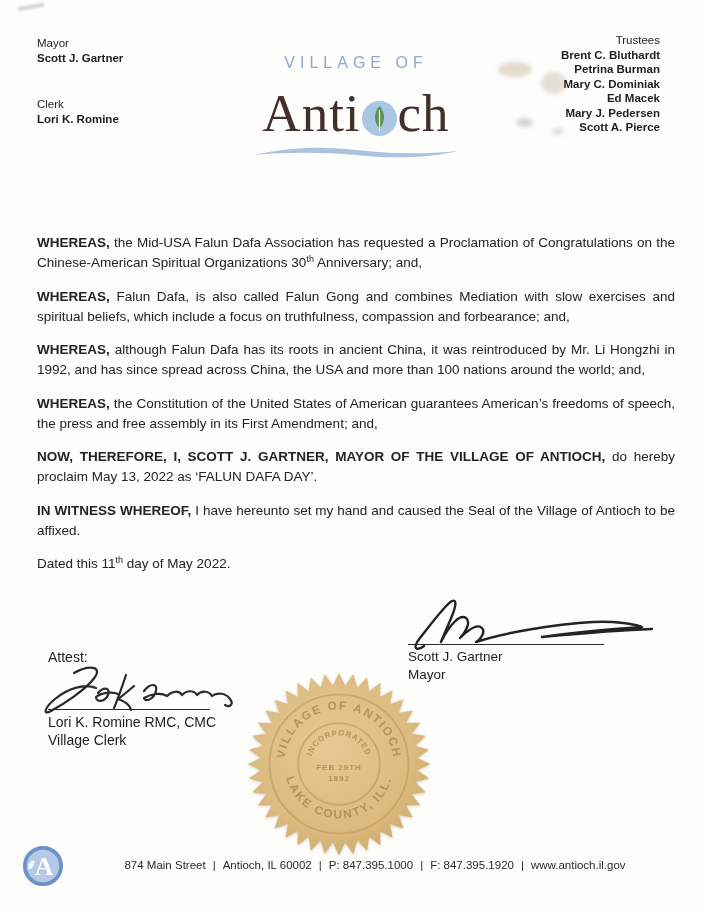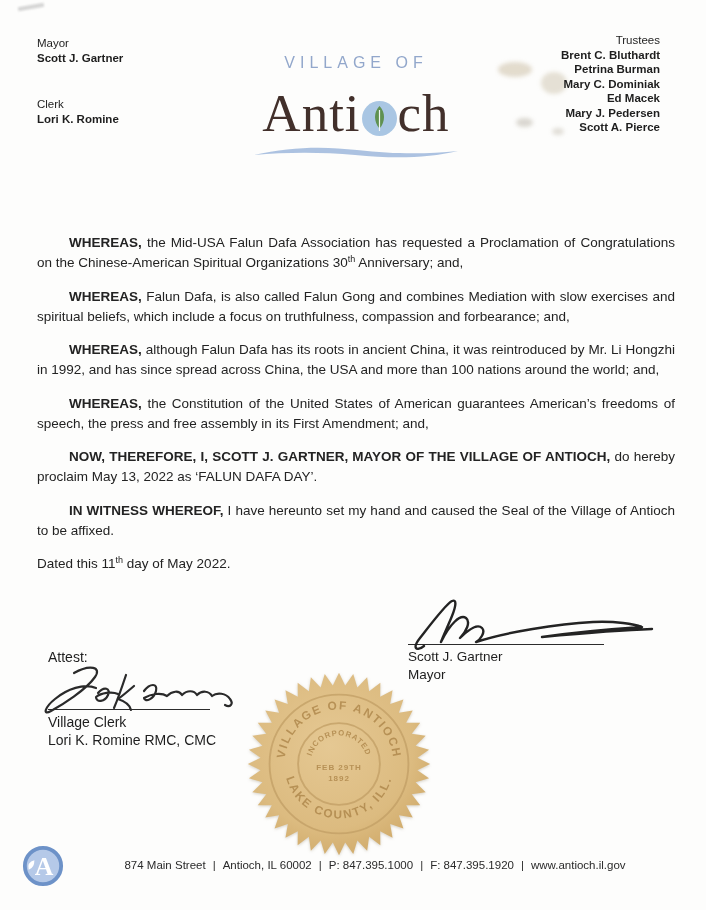--- a/index.html
+++ b/index.html
@@ -21,21 +21,21 @@
   .leaf-circle { display:inline-block; width:35px; height:35px; vertical-align:baseline; transform:translateY(5px); margin:0 1px; }
   .logo-wave { display:block; margin:2px auto 0 auto; }
 
   
   .title-block { position:absolute; top:170px; left:0; width:100%; text-align:center;
     font-size:18px; font-weight:bold; line-height:22.5px; letter-spacing:0.2px; color:#161616; }
 
   
   .body-block { position:absolute; left:37px; top:233px; width:638px; font-size:13.5px; line-height:20px; text-align:justify; color:#232323; }
   .body-block p { margin:0 0 13.5px 0; }
-  .body-block strong { font-weight:bold;margin-left:32px; }
+  .body-block strong { font-weight:bold; }
   .body-block sup { font-size:9px; vertical-align:super; line-height:0; }
 
   
   .mayor-sig-block { position:absolute; left:408px; top:596px; width:262px; font-size:13.5px; line-height:18px; }
   .mayor-sig-block svg { display:block; margin-left:2px; }
   .mayor-sig-line { border-top:1.6px solid #2c2c2c; width:196px; margin-top:-8px; margin-bottom:3px; }
   .attest-block { position:absolute; left:48px; top:648px; width:240px; font-size:14px; line-height:18px; }
   .attest-block svg { display:block; margin:-3px 0 0 -10px; }
   .attest-sig-line { border-top:1.6px solid #2c2c2c; width:162px; margin-top:-8px; margin-bottom:3px; }
 
@@ -123,22 +123,22 @@
     <svg width="215" height="54" viewBox="0 0 215 54">
       <g stroke="#2a2a2a" stroke-width="2.2" fill="none" stroke-linecap="round" stroke-linejoin="round">
         <path d="M36,10 C52,1 64,4 57,14 C48,27 24,42 13,48 C4,53 7,44 17,36 C29,26 46,20 58,25"></path>
         <path d="M60,30 C66,23 73,25 70,32 C67,39 58,40 58,34 C63,30 74,28 80,31"></path>
         <path d="M88,12 C84,24 79,38 76,45"></path>
         <path d="M96,23 C89,29 83,34 80,36 C86,38 92,42 93,47"></path>
         <path d="M106,28 C112,20 120,20 118,28 C116,36 107,40 106,35 C113,31 123,29 129,33 C134,28 141,27 144,32 C149,27 156,27 159,32 C164,27 171,28 174,33 C179,29 188,30 192,36 C196,41 192,45 187,42"></path>
       </g>
     </svg>
     <div class="attest-sig-line"></div>
+    <div>Lori K. Romine RMC, CMC</div>
     <div>Village Clerk</div>
-    <div>Lori K. Romine RMC, CMC</div>
   </div>
 
   <svg class="seal" viewBox="0 0 300 300">
     <defs>
       <radialGradient id="sealGrad" cx="45%" cy="40%" r="65%">
         <stop offset="0%" stop-color="#e5c893"></stop>
         <stop offset="70%" stop-color="#dcbb80"></stop>
         <stop offset="100%" stop-color="#cfa968"></stop>
       </radialGradient>
       <path id="arcTop" d="M 62,150 A 88,88 0 0 1 238,150" fill="none"></path>

